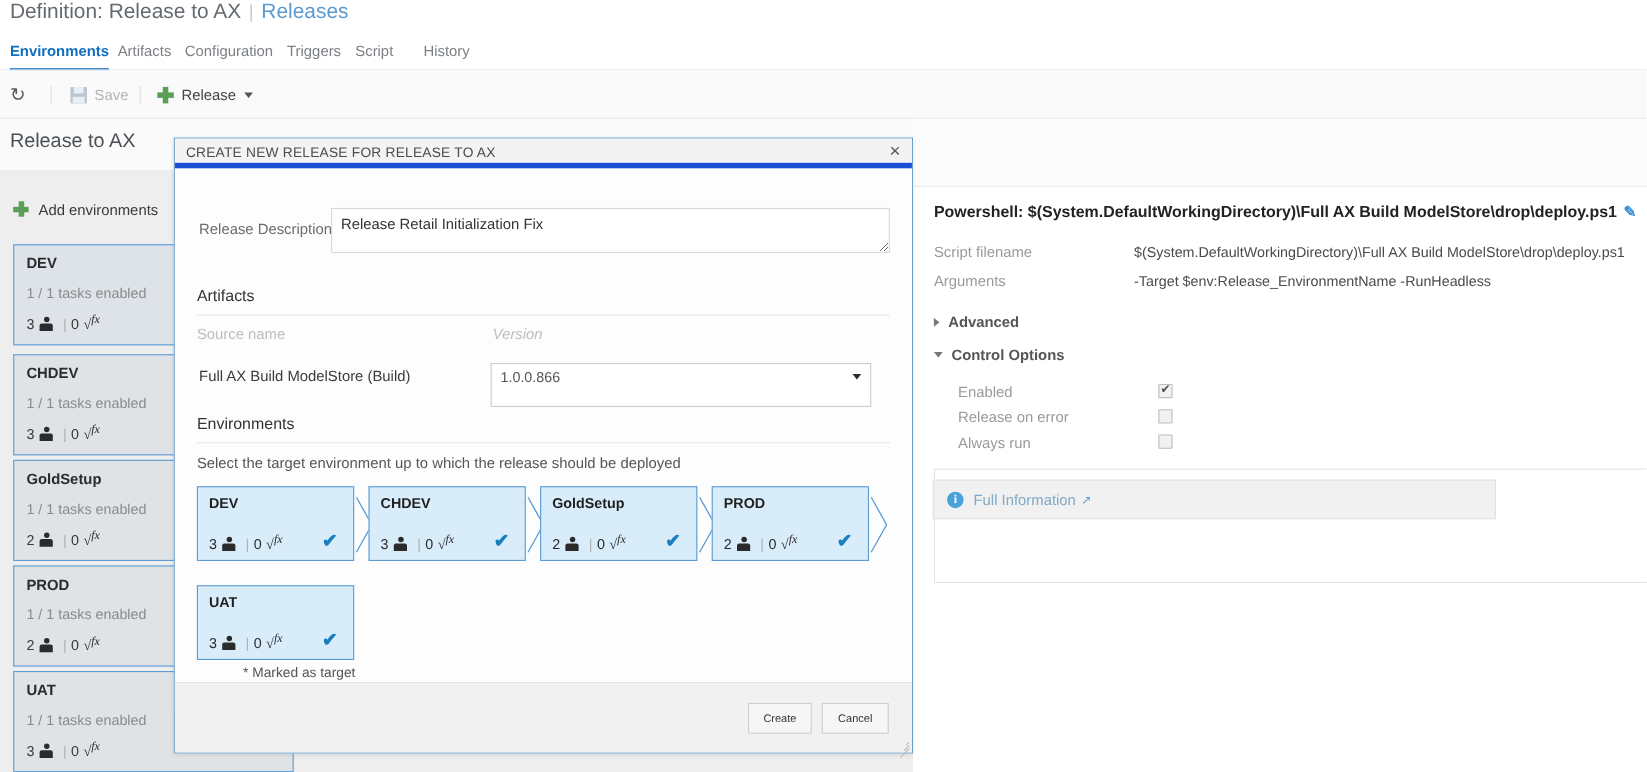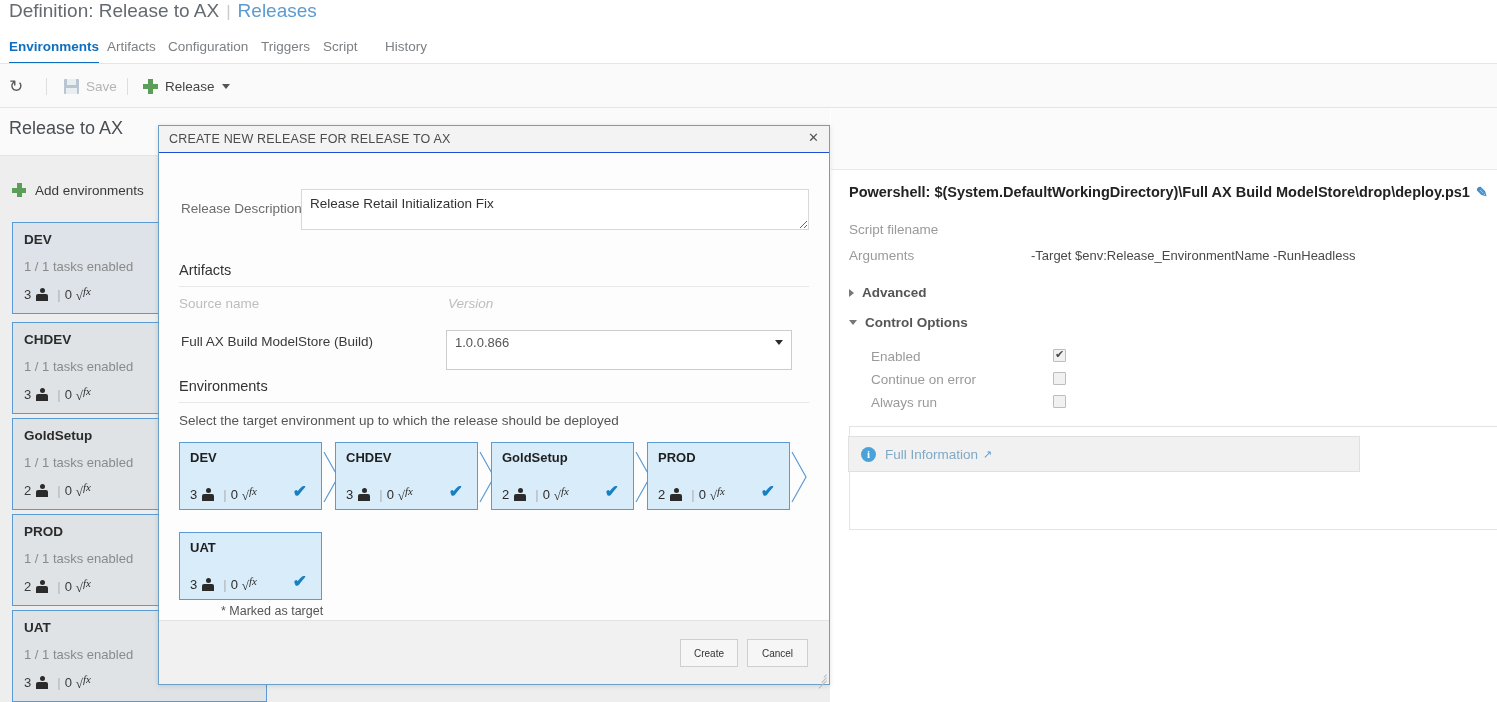--- a/index.html
+++ b/index.html
@@ -202,21 +202,21 @@
   }
 
   
   .modal {
     position: absolute; left: 158px; top: 125px; width: 672px; height: 560px;
     background: #ffffff; border: 1px solid #6a9fca;
     box-shadow: 0 1px 5px rgba(0,0,0,0.12);
   }
   .modal-titlebar {
     position:absolute; left:0; top:0; width:670px; height:27px;
-    background:#f3f3f3; border-bottom:1px solid #1d4ed8;
+    background:#f3f3f3; border-bottom:5px solid #1d4ed8;
   }
   .modal-title {
     position:absolute; left:10px; top:6px; font-size:12.5px; color:#4c4c4c; letter-spacing:0.2px;
   }
   .modal-close {
     position:absolute; right:10px; top:4px; font-size:13px; color:#555; cursor:pointer;
   }
   .modal-body {
     position:absolute; left:0; top:28px; width:670px; height:494px; background:#fdfdfd;
   }
@@ -419,39 +419,40 @@
     </div>
   </div>
 
   <div class="right-panel">
     <div class="rp-topstrip"></div>
     <div class="rp-title">
       <span>Powershell: $(System.DefaultWorkingDirectory)\Full AX Build ModelStore\drop\deploy.ps1</span><span class="pencil">✎</span>
     </div>
 
     <div class="rp-row-label" style="top:114px;">Script filename</div>
+    <div class="rp-row-value" style="top:114px;">$(System.DefaultWorkingDirectory)\Full AX Build ModelStore\drop\deploy.ps1</div>
 
     <div class="rp-row-label" style="top:140px;">Arguments</div>
     <div class="rp-row-value" style="top:140px;">-Target $env:Release_EnvironmentName -RunHeadless</div>
 
     <div class="rp-section-head" style="top:177px;">
       <span class="tri-right"></span>
       <span>Advanced</span>
     </div>
 
     <div class="fieldset-box"></div>
     <div class="rp-section-head" style="top:207px; background:#fff; padding-right:8px;">
       <span class="tri-down"></span>
       <span>Control Options</span>
     </div>
 
     <div class="ctrl-label" style="top:241px;">Enabled</div>
     <div class="ctrl-box checked" style="top:241px;"></div>
 
-    <div class="ctrl-label" style="top:264px;">Continue on error</div>
+    <div class="ctrl-label" style="top:264px;">Release on error</div>
     <div class="ctrl-box" style="top:264px;"></div>
 
     <div class="ctrl-label" style="top:287px;">Always run</div>
     <div class="ctrl-box" style="top:287px;"></div>
   </div>
 
   <div class="more-info-box">
     <span class="info-circle">i</span>
     <span class="more-info-label">Full Information</span>
     <span class="extlink">↗</span>

